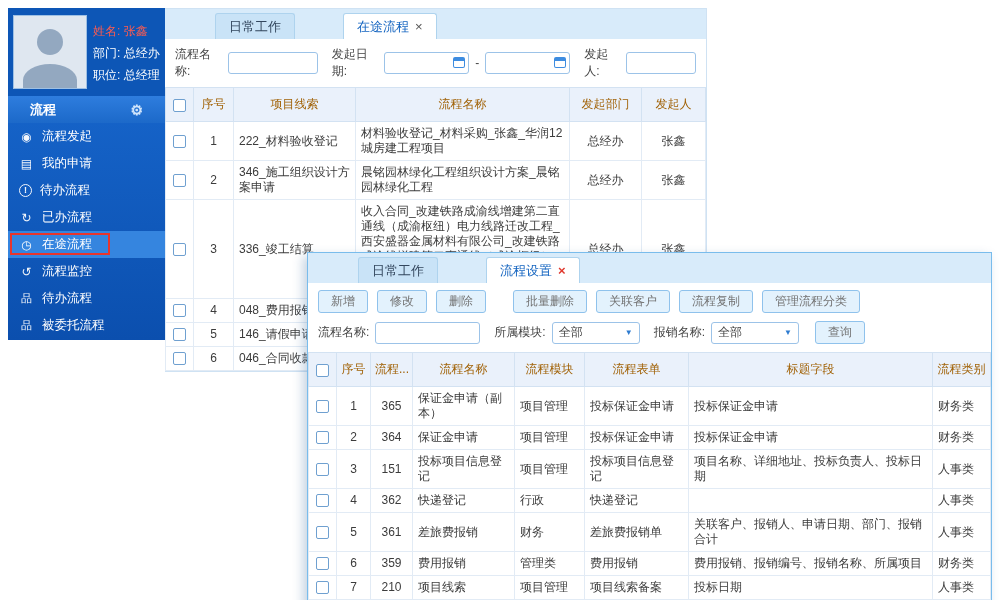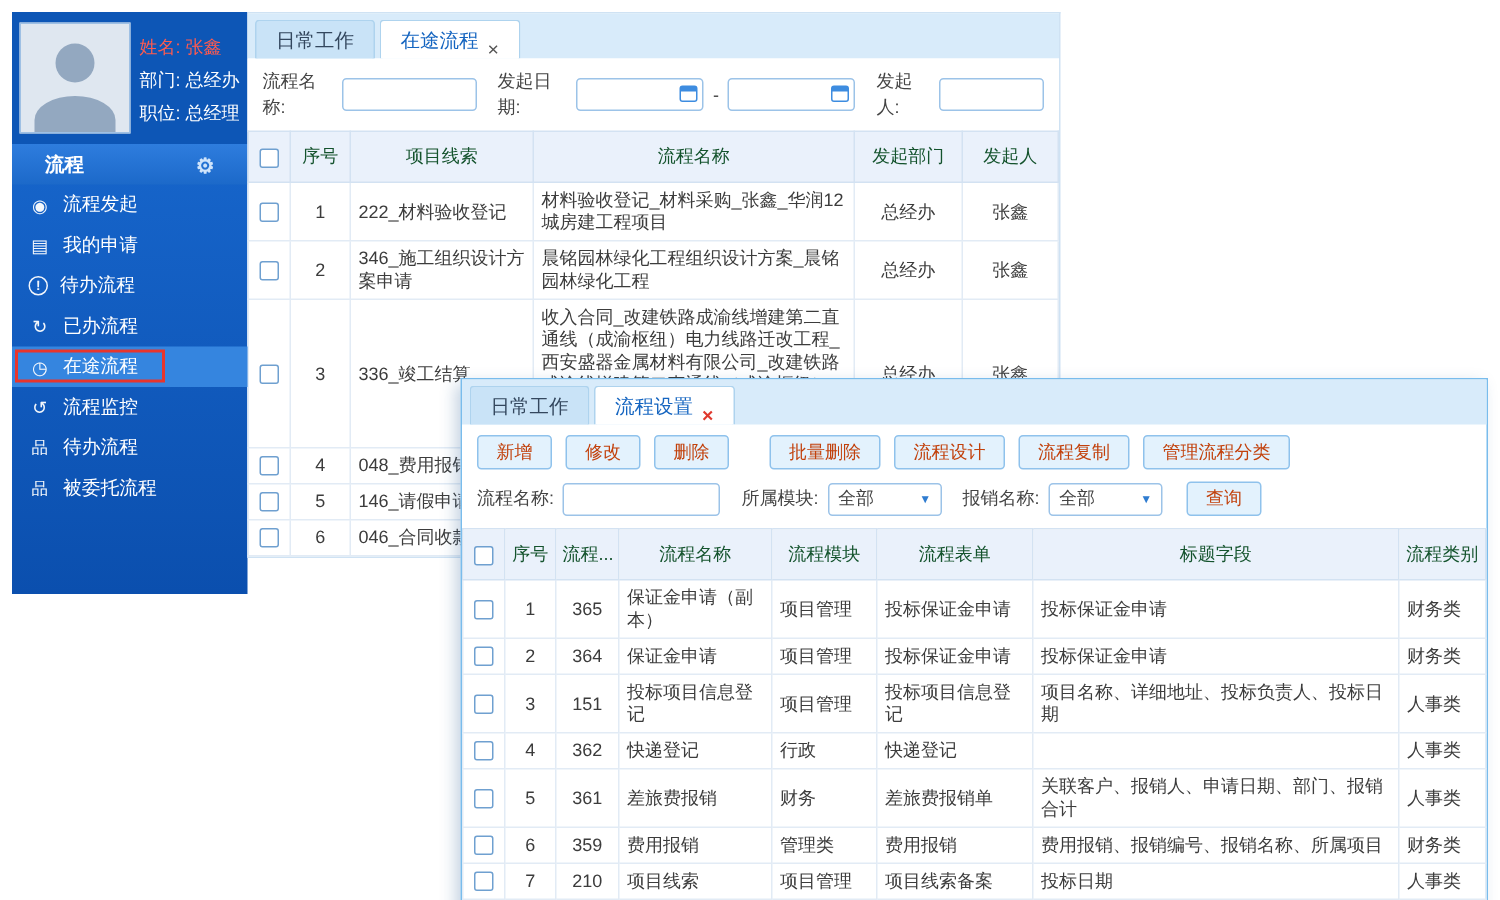--- a/index.html
+++ b/index.html
@@ -1,63 +1,63 @@
 <!DOCTYPE html>
 <html><head>
 <meta charset="utf-8">
 <style>
   * { margin:0; padding:0; box-sizing:border-box; }
   body { font-family:"Liberation Sans",sans-serif; background:#fff; }
   .stage { position:relative; width:1000px; height:600px; background:#fff; overflow:hidden; }
 
   
   .back-window { position:absolute; left:8px; top:8px; width:699px; display:flex; align-items:flex-start; z-index:1; }
-  .left-panel { width:157px; height:388px; background:linear-gradient(180deg,#1a6cd4,#0b4fae); color:#fff; flex-shrink:0; }
+  .left-panel { width:157px; height:332px; background:linear-gradient(180deg,#1a6cd4,#0b4fae); color:#fff; flex-shrink:0; }
   .profile { height:88px; display:flex; padding:7px 5px; background:#0d56b6; }
   .avatar { width:74px; height:74px; background:#dfe7f0; border:1px solid #9ec0e4; position:relative; overflow:hidden; flex-shrink:0; }
   .avatar .head { position:absolute; left:50%; top:13px; transform:translateX(-50%); width:26px; height:26px; border-radius:50%; background:#93a8c0; }
   .avatar .torso { position:absolute; left:50%; bottom:-8px; transform:translateX(-50%); width:54px; height:32px; border-radius:50% 50% 0 0; background:#93a8c0; }
   .profile-info { margin-left:6px; font-size:12px; line-height:1.85; padding-top:5px; white-space:nowrap; }
   .pname { color:#ff5b4f; }
   .side-header { height:27px; display:flex; align-items:center; justify-content:space-between; padding:0 22px; background:linear-gradient(180deg,#2e7dde,#1c69c9); font-size:13px; font-weight:bold; }
   .gear { font-size:14px; color:#cfe4fb; cursor:pointer; }
   .menu-item { height:27px; display:flex; align-items:center; gap:8px; padding:0 11px; font-size:12.5px; cursor:pointer; position:relative; }
   .menu-item.selected { background:#3585df; }
   .red-annot { position:absolute; left:2px; top:2px; width:100px; height:22px; border:2px solid #e8352c; pointer-events:none; }
   .mi-icon { width:15px; text-align:center; font-size:12px; opacity:.95; flex-shrink:0; }
   .mi-icon.ring { width:13px; height:13px; line-height:11px; border:1px solid #fff; border-radius:50%; font-size:9px; font-weight:bold; }
   .mi-icon.cjk { font-size:11px; }
 
   .main-panel { flex:1; background:#fff; border:1px solid #cfe2f3; border-left:none; }
   .tabbar { height:30px; background:#d8ebfa; display:flex; align-items:flex-end; padding-left:5px; }
-  .tab { height:26px; line-height:25px; padding:0 13px; margin-right:3px; font-size:13px; color:#33475e; background:#c9e3f7; border:1px solid #aed3ee; border-bottom:none; border-radius:3px 3px 0 0; cursor:pointer; display:flex; align-items:flex-end; gap:6px; }
+  .tab { height:26px; line-height:25px; padding:0 13px; margin-right:3px; font-size:13px; color:#33475e; background:#c9e3f7; border:1px solid #aed3ee; border-bottom:none; border-radius:3px 3px 0 0; cursor:pointer; display:flex; align-items:center; gap:6px;margin-left:45px; }
   .tab.active { background:#fff; color:#1565c0; }
   .close { font-size:13px; line-height:1; cursor:pointer; }
   .close.dark { color:#555; }
   .close.red { color:#e0392e; font-weight:bold; }
 
   .filterbar { display:flex; align-items:center; gap:6px; padding:7px 10px; font-size:12px; color:#444; background:#fff; }
   .finput { height:22px; border:1px solid #9cc3e8; border-radius:3px; padding:0 5px; font-size:12px; outline:none; }
   .w90 { width:90px; } .w70 { width:70px; } .w105 { width:105px; }
   .dateinput { position:relative; display:inline-block; }
   .dateinput .finput { width:85px; padding-right:19px; }
   .cal { position:absolute; right:4px; top:5px; width:12px; height:11px; border:1px solid #3d8ce0; border-top:4px solid #3d8ce0; border-radius:2px; cursor:pointer; }
 
   table { border-collapse:collapse; table-layout:fixed; width:100%; font-size:12px; color:#3c3c3c; }
-  th { background:#eaf1fb; color:#14532d; font-weight:normal; height:34px; border:1px solid #d3e2f2; padding:2px 4px; text-align:center; overflow:hidden; white-space:nowrap; }
+  th { background:#eaf1fb; color:#a16207; font-weight:normal; height:34px; border:1px solid #d3e2f2; padding:2px 4px; text-align:center; overflow:hidden; white-space:nowrap; }
   td { border:1px solid #e2ebf5; padding:4px 5px; line-height:15px; vertical-align:middle; word-break:break-all; overflow:hidden; }
   td.c { text-align:center; }
   .cb { display:inline-block; width:13px; height:13px; border:1px solid #6fa0d0; border-radius:2px; background:#fff; vertical-align:middle; cursor:pointer; }
 
   
   .front-window { position:absolute; left:307px; top:252px; width:685px; min-height:337px; background:#fff; border:1px solid #79bcec; box-shadow:-4px 4px 10px rgba(25,80,140,.25); z-index:5; }
   .toolbar { display:flex; gap:9px; padding:7px 10px 6px; }
-  .tbtn { height:23px; line-height:21px; padding:0 12px; background:#e3f2fd; border:1px solid #8fc2ec; border-radius:3px; color:#c2410c; font-size:12px; cursor:pointer; white-space:nowrap; }
+  .tbtn { height:23px; line-height:21px; padding:0 12px; background:#e3f2fd; border:1px solid #8fc2ec; border-radius:3px; color:#737373; font-size:12px; cursor:pointer; white-space:nowrap; }
   .filterbar2 { display:flex; align-items:center; gap:6px; padding:2px 10px 8px; font-size:12px; color:#444; }
-  .select { width:76px; height:22px; border:1px solid #9cc3e8; border-radius:3px; display:flex; align-items:center; justify-content:space-between; padding:2px 6px; cursor:pointer; background:#fff; }
+  .select { width:88px; height:22px; border:1px solid #9cc3e8; border-radius:3px; display:flex; align-items:center; justify-content:space-between; padding:2px 6px; cursor:pointer; background:#fff; }
   .select .arr { font-size:8px; color:#2f7cd0; }
 </style>
 </head>
 <body>
 
 <div class="stage">
 
   <div class="back-window">
     <div class="left-panel">
       <div class="profile">
@@ -217,21 +217,21 @@
       <div class="tab active">
         <span>流程设置</span>
         <span class="close red">×</span>
       </div>
     </div>
     <div class="toolbar">
       <button class="tbtn">新增</button>
       <button class="tbtn">修改</button>
       <button class="tbtn">删除</button>
       <button class="tbtn" style="margin-left:18px;">批量删除</button>
-      <button class="tbtn">流程设计</button>
+      <button class="tbtn">关联客户</button>
       <button class="tbtn">流程复制</button>
       <button class="tbtn">管理流程分类</button>
     </div>
     <div class="filterbar2">
       <span>流程名称:</span>
       <input class="finput w105" style="">
       <span style="margin-left:8px;">所属模块:</span>
       <div class="select">
         <span>全部</span>
         <span class="arr">▼</span>

